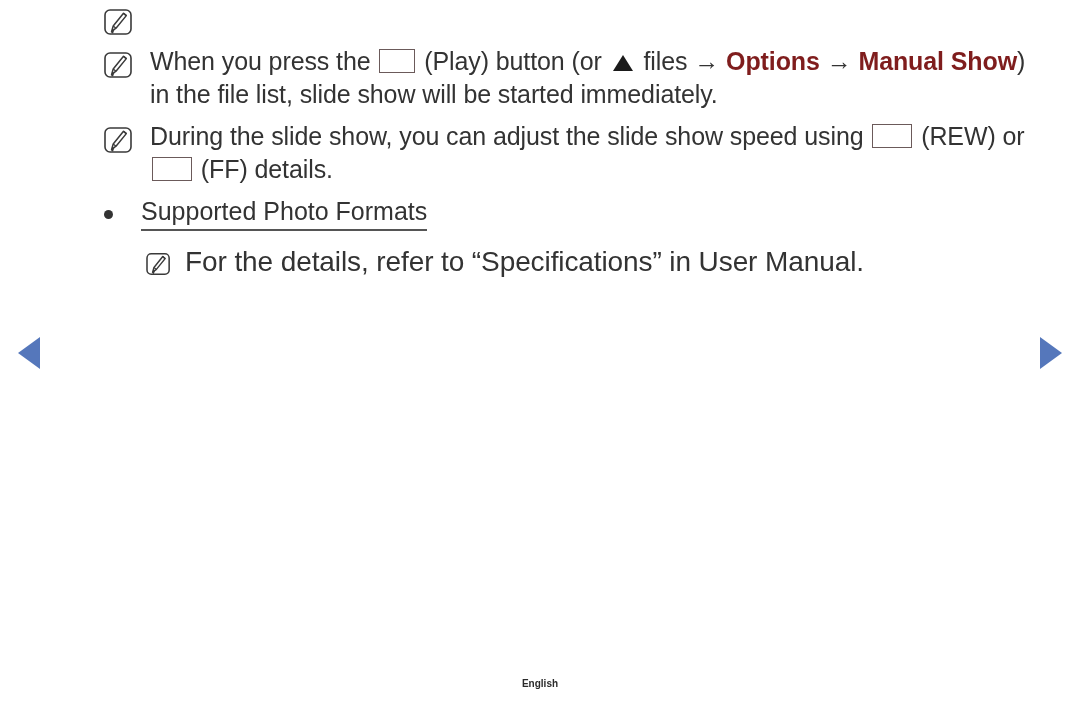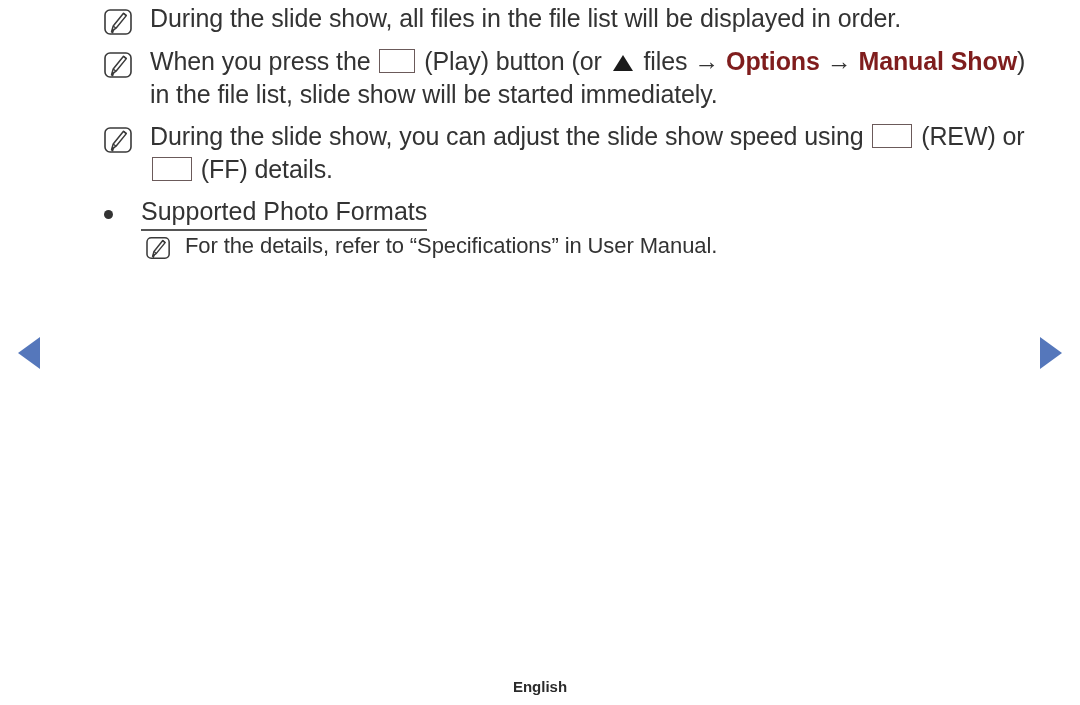--- a/index.html
+++ b/index.html
@@ -45,30 +45,30 @@
   }
   .note-icon svg { display: block; }
 
   .note-text {
     font-size: 25px;
     line-height: 33px;
     color: #333333;
     letter-spacing: -0.1px;
   }
   .note-text.small {
-    font-size: 22px;
+    font-size: 28px;
     line-height: 30px;
   }
 
   
   .bullet-row {
     display: flex;
     align-items: flex-start;
     margin-top: 6px;
-    margin-bottom: 0;
+    margin-bottom: 16px;
   }
   .bullet-dot {
     flex: 0 0 auto;
     width: 9px;
     height: 9px;
     border-radius: 50%;
     background: #333333;
     margin-top: 15px;
     margin-right: 28px;
   }
@@ -124,21 +124,21 @@
     border-bottom: 16px solid transparent;
     border-left: 22px solid #5577bb;
   }
 
   
   .footer {
     position: absolute;
     left: 0; right: 0;
     top: 678px;
     text-align: center;
-    font-size: 15px;
+    font-size: 10px;
     font-weight: bold;
     color: #2b2b2b;
   }
 </style>
 </head>
 <body>
 
 <div class="page">
 
   <div class="content">
@@ -146,21 +146,20 @@
     <div class="note-row">
       <span class="note-icon">
         <svg width="29" height="27" viewBox="0 0 29 27">
           <rect x="1" y="1" width="26" height="24" rx="5" ry="5" fill="none" stroke="#3a3a3a" stroke-width="1.6"></rect>
           <path d="M19.5 4.2 L9.2 17.0 L7.6 22.4 L12.0 19.2 L22.3 6.6 Z" fill="none" stroke="#3a3a3a" stroke-width="1.5" stroke-linejoin="round"></path>
           <path d="M19.5 4.2 L22.3 6.6" stroke="#3a3a3a" stroke-width="1.4"></path>
           <path d="M9.2 17.0 L12.0 19.2" stroke="#3a3a3a" stroke-width="1.2"></path>
           <path d="M6.6 22.9 L10.6 20.0 L9.0 24.8 Z" fill="#3a3a3a"></path>
         </svg>
       </span>
-      <span class="note-text">During the slide show, all files in the file list will be displayed in order.</span>
     </div>
 
     <div class="note-row">
       <span class="note-icon">
         <svg width="29" height="27" viewBox="0 0 29 27">
           <rect x="1" y="1" width="26" height="24" rx="5" ry="5" fill="none" stroke="#3a3a3a" stroke-width="1.6"></rect>
           <path d="M19.5 4.2 L9.2 17.0 L7.6 22.4 L12.0 19.2 L22.3 6.6 Z" fill="none" stroke="#3a3a3a" stroke-width="1.5" stroke-linejoin="round"></path>
           <path d="M19.5 4.2 L22.3 6.6" stroke="#3a3a3a" stroke-width="1.4"></path>
           <path d="M9.2 17.0 L12.0 19.2" stroke="#3a3a3a" stroke-width="1.2"></path>
           <path d="M6.6 22.9 L10.6 20.0 L9.0 24.8 Z" fill="#3a3a3a"></path>

